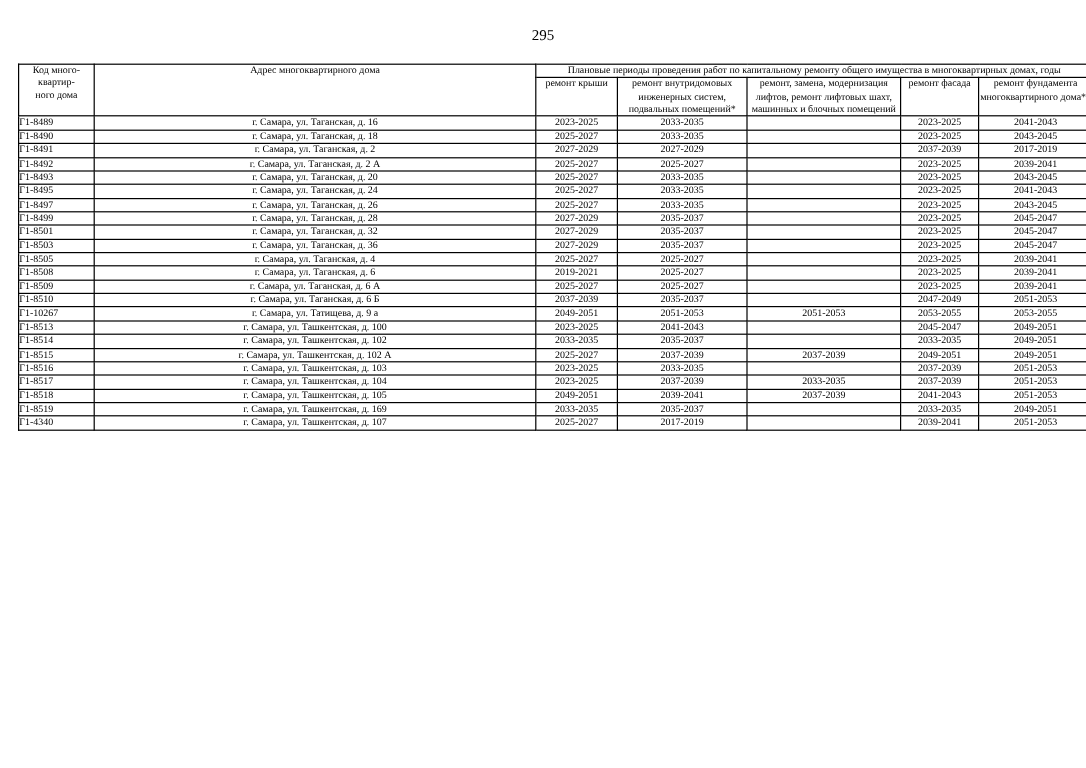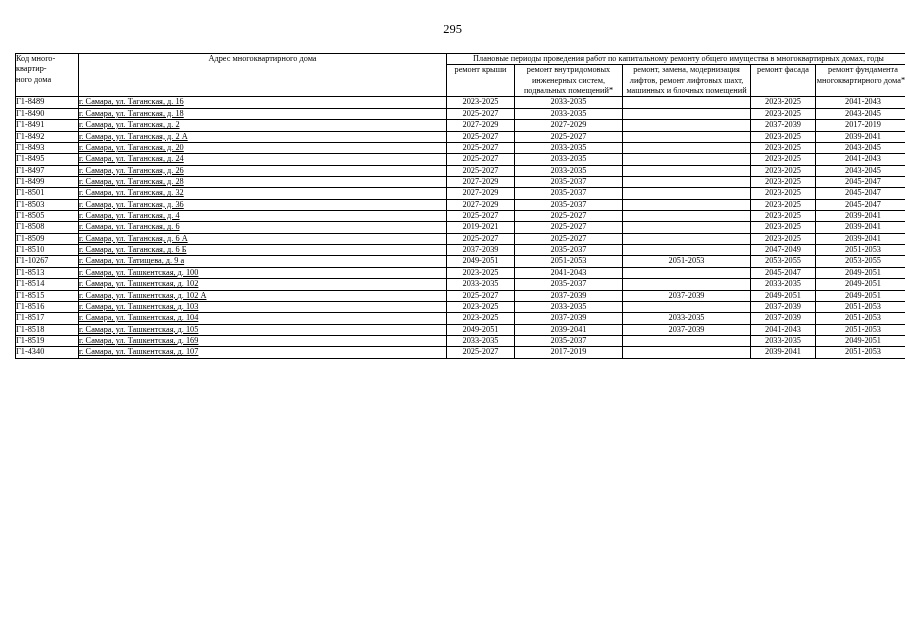--- a/index.html
+++ b/index.html
@@ -56,46 +56,45 @@
   }
   .hdr-cell {
     text-align: center;
     vertical-align: middle;
     padding: 4px 4px;
     font-size: 8.3px;
     line-height: 1.25;
     margin-top: 40px;
   }
   .hdr-code {
-    text-align: left;
+    text-align: center;
     vertical-align: top;
     padding: 8px 6px;
     font-size: 8.3px;
     line-height: 1.5;
   }
   .hdr-addr {
     text-align: center;
     vertical-align: middle;
     padding: 4px 6px;
     font-size: 8.3px;
     margin-left: 40px;
   }
   td.code {
     text-align: left;
     padding: 3px 4px 3px 6px;
     font-size: 8.5px;
     white-space: nowrap;
     font-family: Liberation Serif, serif;
   }
   td.addr {
-    text-align: left;
+    text-align: center;
     padding: 3px 4px 3px 10px;
     font-size: 8.5px;
     white-space: nowrap;
-    text-decoration: underline;
   }
   td.yr {
     text-align: center;
     padding: 3px 2px;
     font-size: 8.5px;
     white-space: nowrap;
   }
   col.c-code { width: 63px; }
   col.c-addr { width: 368px; }
   col.c-roof { width: 68px; }

